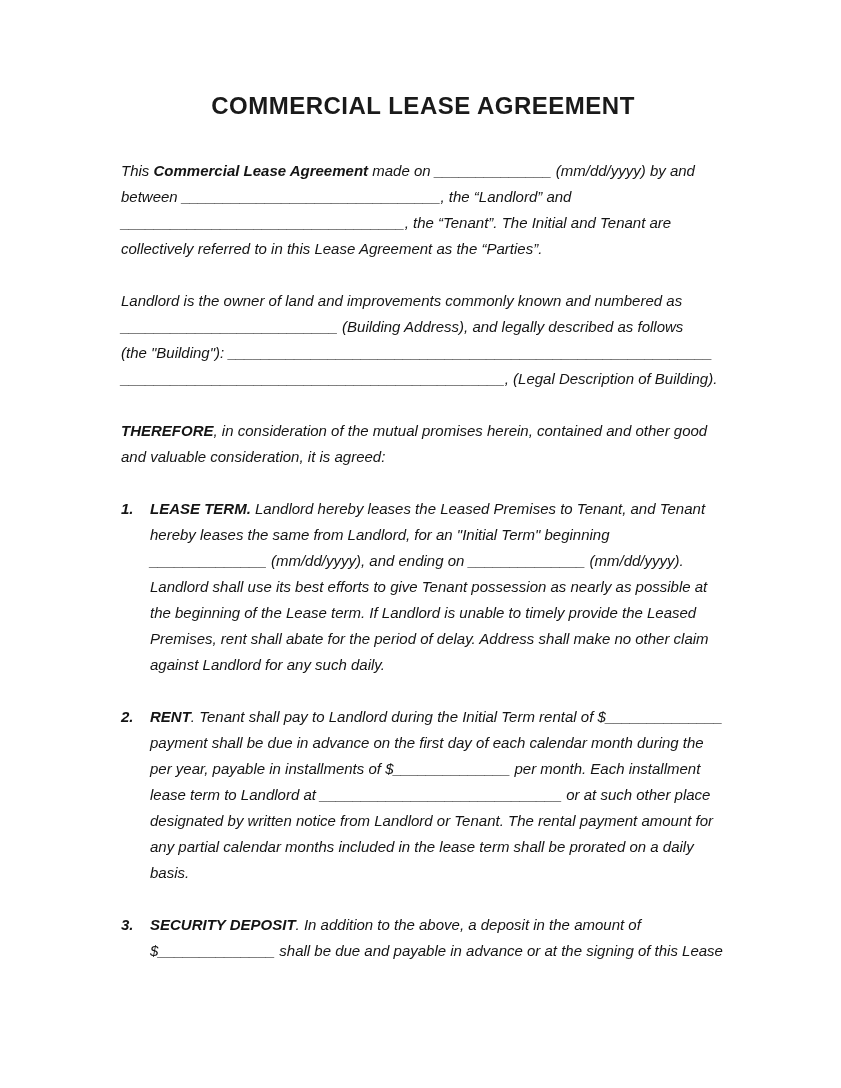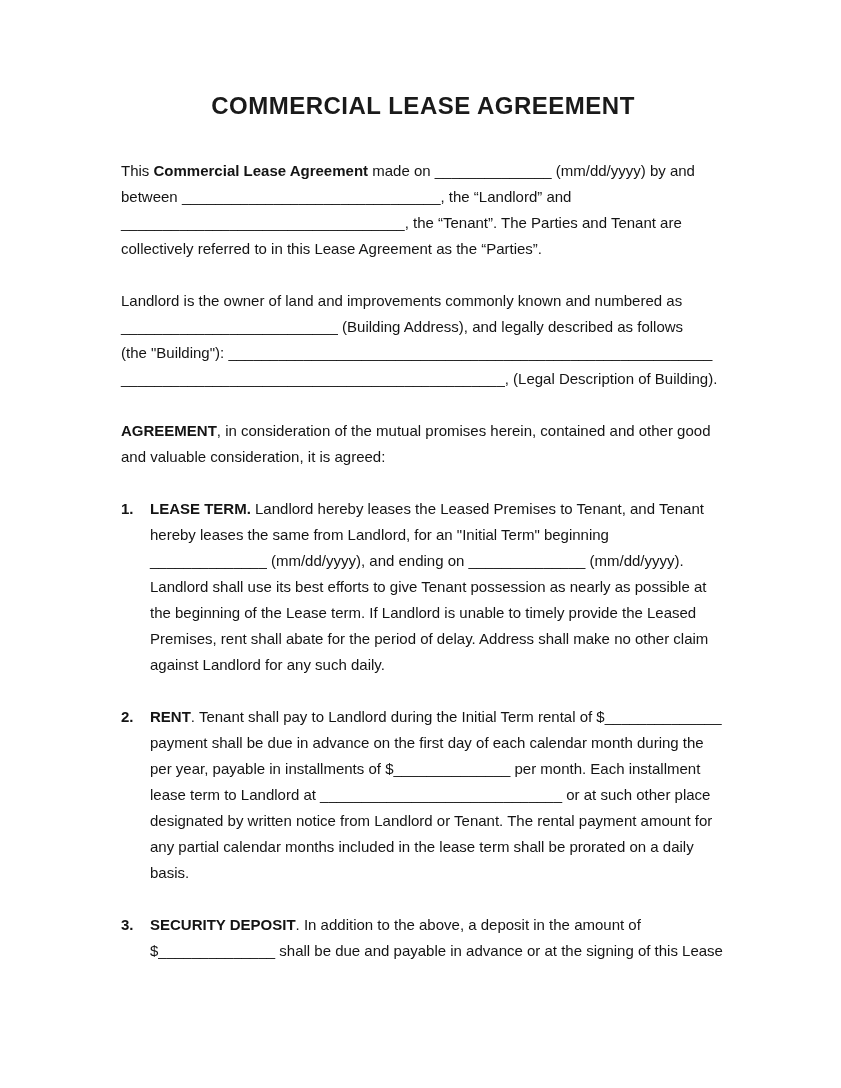--- a/index.html
+++ b/index.html
@@ -15,21 +15,21 @@
     position:absolute;left:121px;top:92px;width:604px;
   }
   .doc-title{
     font-size:24px;
     font-weight:bold;
     text-align:center;
     letter-spacing:.5px;
     margin:0 0 38px 0;
     color:#1a1a1a;
   }
-  .block{margin:0 0 26px 0;}
+  .block{margin:0 0 26px 0;font-style:italic;}
   .line{
     height:26px;line-height:26px;
     font-size:15px;
     white-space:nowrap;
   }
   .b{font-weight:bold;}
   .item{display:flex;}
   .item .num{
     flex:none;width:29px;
     font-size:15px;line-height:26px;font-weight:bold;
@@ -43,31 +43,31 @@
 </head>
 <body>
 
 <div class="page">
   <div class="content">
     <h1 class="doc-title">COMMERCIAL LEASE AGREEMENT</h1>
     <div>
         <div class="block p">
           <div class="line"><span>This </span><span class="b">Commercial Lease Agreement</span><span> made on </span><span class="blank">______________</span><span> (mm/dd/yyyy) by and</span></div>
           <div class="line"><span>between </span><span class="blank">_______________________________</span><span>, the “Landlord” and</span></div>
-          <div class="line"><span class="blank">__________________________________</span><span>, the “Tenant”. The Parties and Tenant are</span></div>
+          <div class="line"><span class="blank">__________________________________</span><span>, the “Tenant”. The Initial and Tenant are</span></div>
           <div class="line"><span>collectively referred to in this Lease Agreement as the “Parties”.</span></div>
         </div>
         <div class="block p">
           <div class="line"><span>Landlord is the owner of land and improvements commonly known and numbered as</span></div>
           <div class="line"><span class="blank">__________________________</span><span> (Building Address), and legally described as follows</span></div>
           <div class="line"><span>(the "Building"): </span><span class="blank">__________________________________________________________</span></div>
           <div class="line"><span class="blank">______________________________________________</span><span>, (Legal Description of Building).</span></div>
         </div>
         <div class="block p">
-          <div class="line"><span class="b">AGREEMENT</span><span>, in consideration of the mutual promises herein, contained and other good</span></div>
+          <div class="line"><span class="b">THEREFORE</span><span>, in consideration of the mutual promises herein, contained and other good</span></div>
           <div class="line"><span>and valuable consideration, it is agreed:</span></div>
         </div>
         <div class="block item">
           <div class="num">1.</div>
           <div class="body">
             <div class="line"><span class="b">LEASE TERM.</span><span> Landlord hereby leases the Leased Premises to Tenant, and Tenant</span></div>
             <div class="line"><span>hereby leases the same from Landlord, for an "Initial Term" beginning</span></div>
             <div class="line"><span class="blank">______________</span><span> (mm/dd/yyyy), and ending on </span><span class="blank">______________</span><span> (mm/dd/yyyy).</span></div>
             <div class="line"><span>Landlord shall use its best efforts to give Tenant possession as nearly as possible at</span></div>
             <div class="line"><span>the beginning of the Lease term. If Landlord is unable to timely provide the Leased</span></div>

